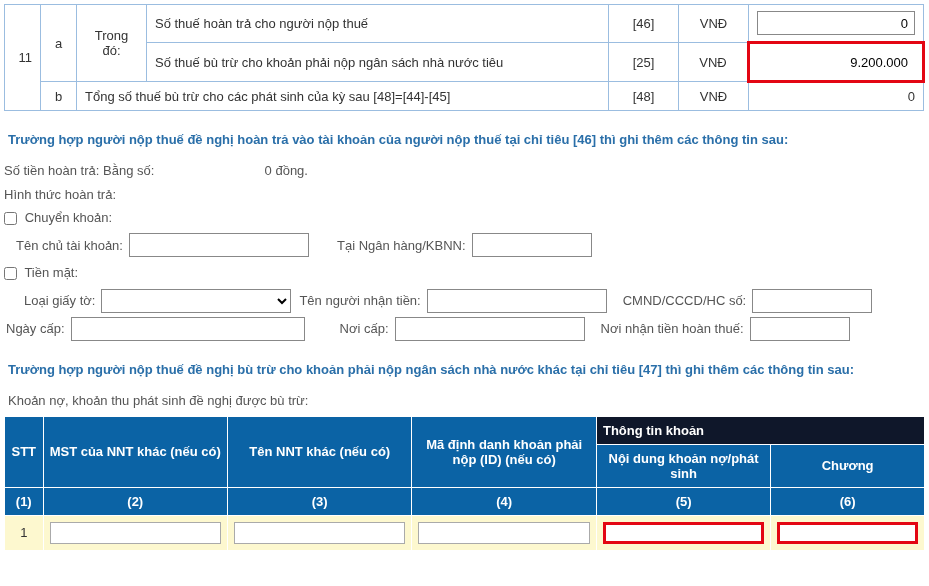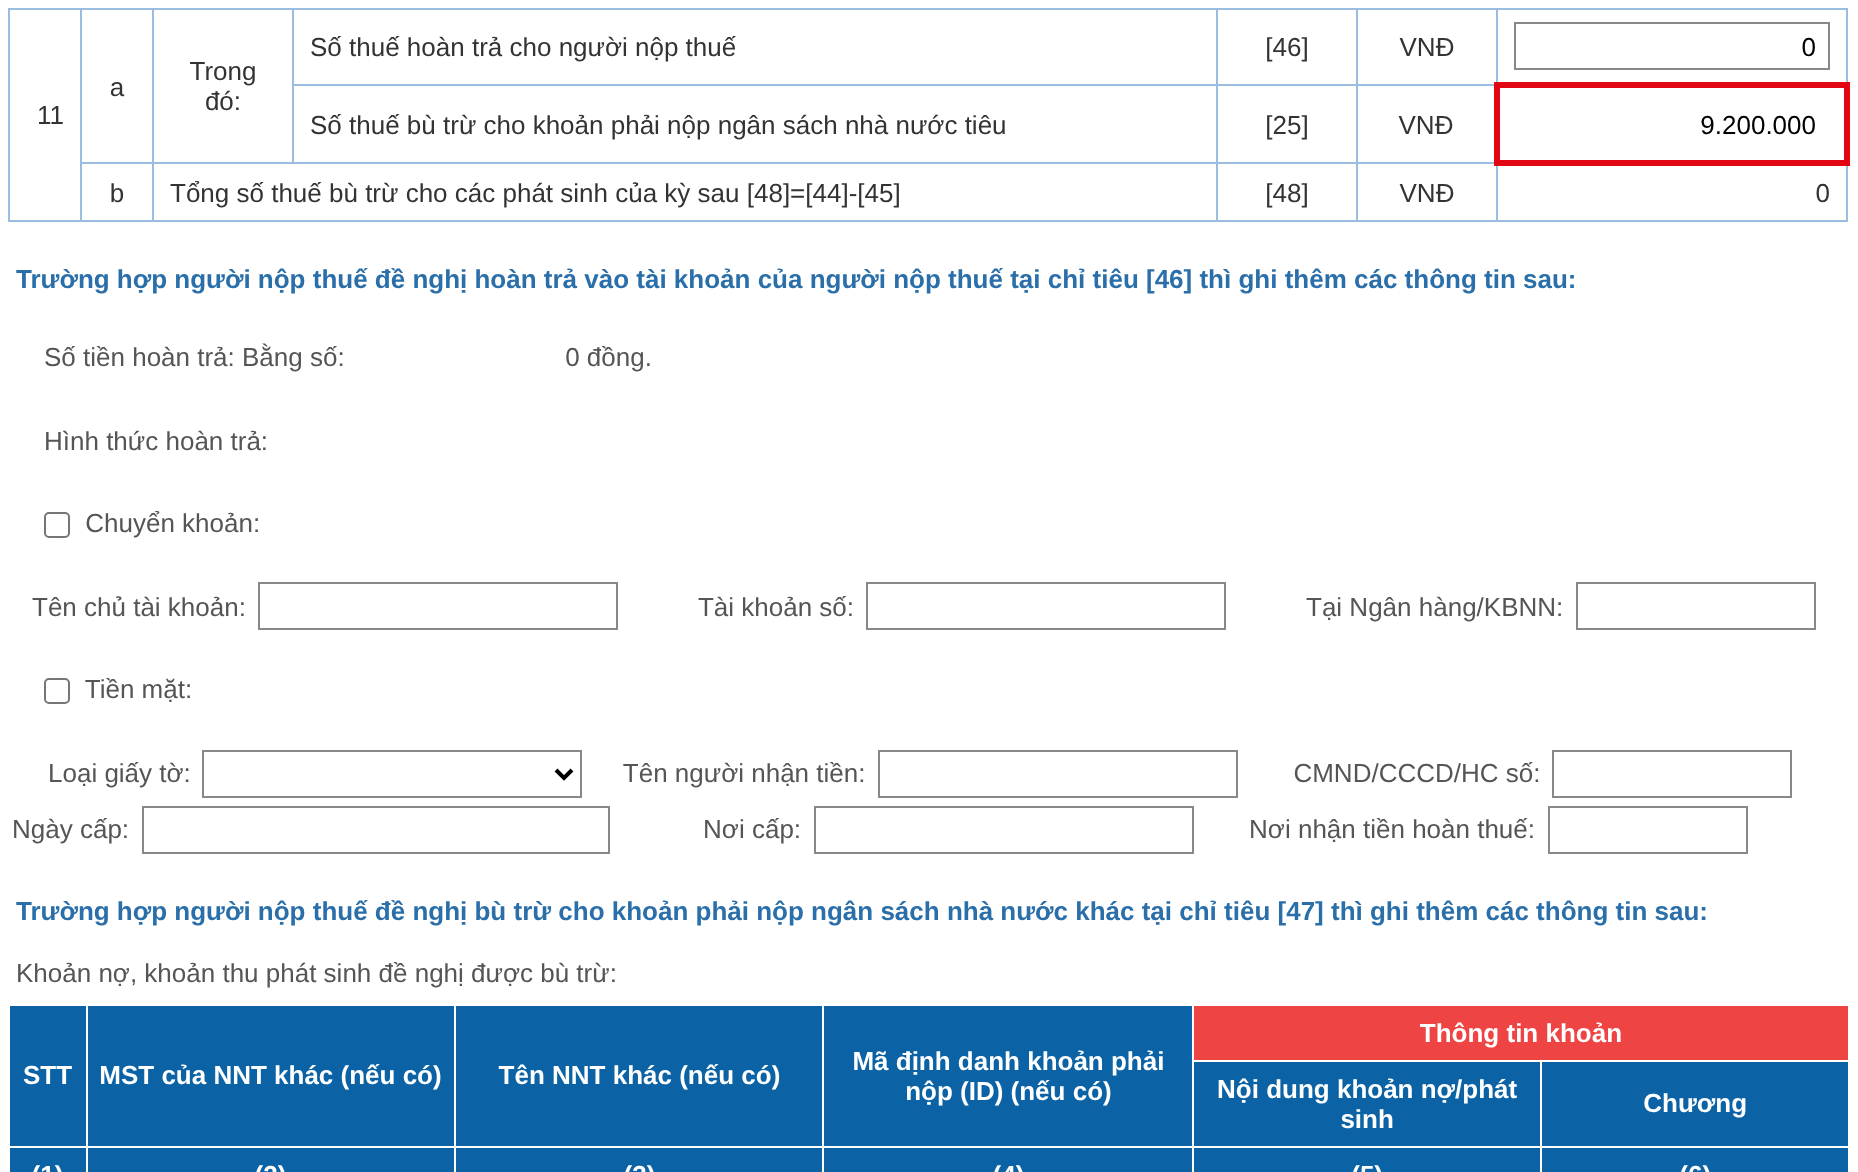--- a/index.html
+++ b/index.html
@@ -11,31 +11,31 @@
 .top-table .letter-col { text-align: center; width: 36px; }
 .top-table .label-col { text-align: center; width: 70px; }
 .top-table .desc-col { text-align: left; }
 .top-table .code-col { text-align: center; width: 70px; }
 .top-table .unit-col { text-align: center; width: 70px; }
 .top-table .val-col { width: 175px; text-align: right; }
 .inp { border: 1px solid #888; padding: 4px 6px; height: 24px; font-size: 13px; width: 100%; text-align: right; background: #fff; }
 .inp-txt { border: 1px solid #888; padding: 4px 6px; height: 24px; font-size: 13px; background: #fff; }
 .red-box { border: 3px solid #e30613 !important; }
 .section-title { font-weight: bold; color: #2a6fa9; margin: 20px 4px 10px 4px; line-height: 1.4; }
-.plain { color: #555; margin: 18px; line-height: 1.8; }
+.plain { color: #555; margin: 0; line-height: 1.8; }
 .amt-zero { display: inline-block; width: 150px; text-align: right; color: #555; }
 .chk { margin-right: 4px; vertical-align: middle; }
-.form-row { display: flex; align-items: center; margin: 4px 2px; gap: 20px; }
+.form-row { display: flex; align-items: center; margin: 4px 2px; gap: 8px; }
 .form-row label { color: #555; white-space: nowrap; }
 .form-row .cell { display: flex; align-items: center; gap: 6px; }
 .sub-title { color: #555; margin: 14px 4px 8px 4px; }
 .bottom-table { width: 100%; }
 .bottom-table th, .bottom-table td { border: 1px solid #fff; padding: 6px 6px; text-align: center; font-size: 13px; }
 .bottom-table thead th { background: #0b63a5; color: #fff; font-weight: bold; }
-.bottom-table .group-head { background: #ef4444; color: #fff; font-weight: bold; text-align: center; }
+.bottom-table .group-head { background: #0f172a; color: #fff; font-weight: bold; text-align: left; }
 .bottom-table .num-row td, .bottom-table .num-row th { background: #0b63a5; color: #fff; font-weight: bold; }
 .bottom-table tbody td { background: #fdf8cf; }
 .bottom-table tbody .stt-cell { background: #fdf8cf; }
 .bottom-table .tbl-input { width: 100%; height: 22px; border: 1px solid #aaa; background: #fff; padding: 2px 4px; font-size: 13px; }
 .bottom-table .tbl-input.red { border: 3px solid #e30613; }
 .sel { border: 1px solid #888; height: 24px; font-size: 13px; background: #fff; padding: 2px 4px; }
 </style>
 </head>
 <body>
 
@@ -80,24 +80,20 @@
 <div class="plain">Hình thức hoàn trả:</div>
 
 <div class="plain">
   <input type="checkbox" class="chk" style="">
   <span>Chuyển khoản:</span>
 </div>
 
 <div class="form-row">
   <div class="cell" style="margin-left:10px;">
     <label>Tên chủ tài khoản:</label>
-    <input class="inp-txt" style="width: 180px;">
-  </div>
-  <div class="cell" style="margin-left:20px;">
-    <label>Tài khoản số:</label>
     <input class="inp-txt" style="width: 180px;">
   </div>
   <div class="cell" style="margin-left:20px;">
     <label>Tại Ngân hàng/KBNN:</label>
     <input class="inp-txt" style="width: 120px;">
   </div>
 </div>
 
 <div class="plain">
   <input type="checkbox" class="chk" style="">

